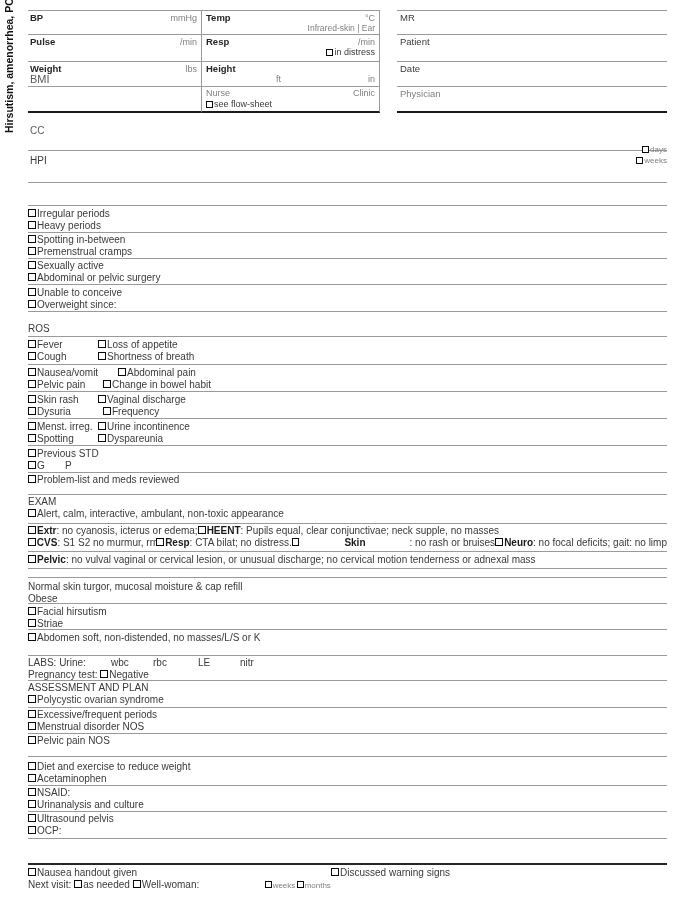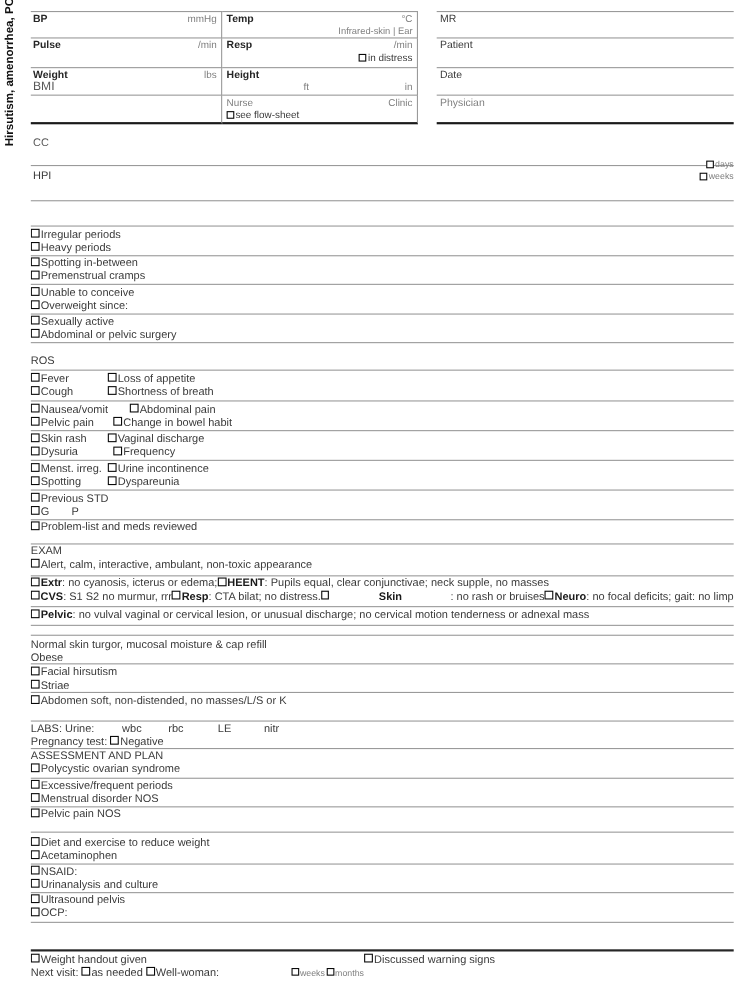--- a/index.html
+++ b/index.html
@@ -170,34 +170,34 @@
           </div>
         </div>
         <div class="block bb-g" style="height: 26px; padding-top: 1px;">
           <div class="row">
             <span class="seg"><span class="cb"></span><span>Spotting in-between</span></span>
           </div>
           <div class="row">
             <span class="seg"><span class="cb"></span><span>Premenstrual cramps</span></span>
           </div>
         </div>
+        <div class="block bb-g" style="height: 26px; padding-top: 1px;">
+          <div class="row">
+            <span class="seg"><span class="cb"></span><span>Sexually active</span></span>
+          </div>
+          <div class="row">
+            <span class="seg"><span class="cb"></span><span>Abdominal or pelvic surgery</span></span>
+          </div>
+        </div>
         <div class="block bb-g" style="height: 27px; padding-top: 2px;">
           <div class="row">
             <span class="seg"><span class="cb"></span><span>Unable to conceive</span></span>
           </div>
           <div class="row">
             <span class="seg"><span class="cb"></span><span>Overweight since:</span></span>
-          </div>
-        </div>
-        <div class="block bb-g" style="height: 26px; padding-top: 1px;">
-          <div class="row">
-            <span class="seg"><span class="cb"></span><span>Sexually active</span></span>
-          </div>
-          <div class="row">
-            <span class="seg"><span class="cb"></span><span>Abdominal or pelvic surgery</span></span>
           </div>
         </div>
         <div class="block bb-g" style="height: 25px; padding-top: 11px;">
           <div class="row">
             <span class="seg"><span>ROS</span></span>
           </div>
         </div>
         <div class="block bb-g" style="height: 28px; padding-top: 2px;">
           <div class="row">
             <span class="seg" style="min-width: 70px;"><span class="cb"></span><span>Fever</span></span>
@@ -353,21 +353,21 @@
           <div class="row">
             <span class="seg"><span class="cb"></span><span>Ultrasound pelvis</span></span>
           </div>
           <div class="row">
             <span class="seg"><span class="cb"></span><span>OCP:</span></span>
           </div>
         </div>
         <div class="block bb-d" style="height: 26px;"></div>
         <div class="block" style="height: 31px; padding-top: 2px;">
           <div class="row">
-            <span class="seg" style="min-width: 303px;"><span class="cb"></span><span>Weight handout given</span></span>
+            <span class="seg" style="min-width: 303px;"><span class="cb"></span><span>Nausea handout given</span></span>
             <span class="seg"><span class="cb"></span><span>Discussed warning signs</span></span>
           </div>
           <div class="row">
             <span class="seg"><span>Next visit: </span></span>
             <span class="seg" style="min-width: 46px;"><span class="cb"></span><span>as needed </span></span>
             <span class="seg" style="min-width: 132px;"><span class="cb"></span><span>Well-woman:</span></span>
             <span class="seg" style="min-width: 32px;"><span class="cb cbs"></span><span class="small-t">weeks</span></span>
             <span class="seg"><span class="cb cbs"></span><span class="small-t">months</span></span>
           </div>
         </div>

